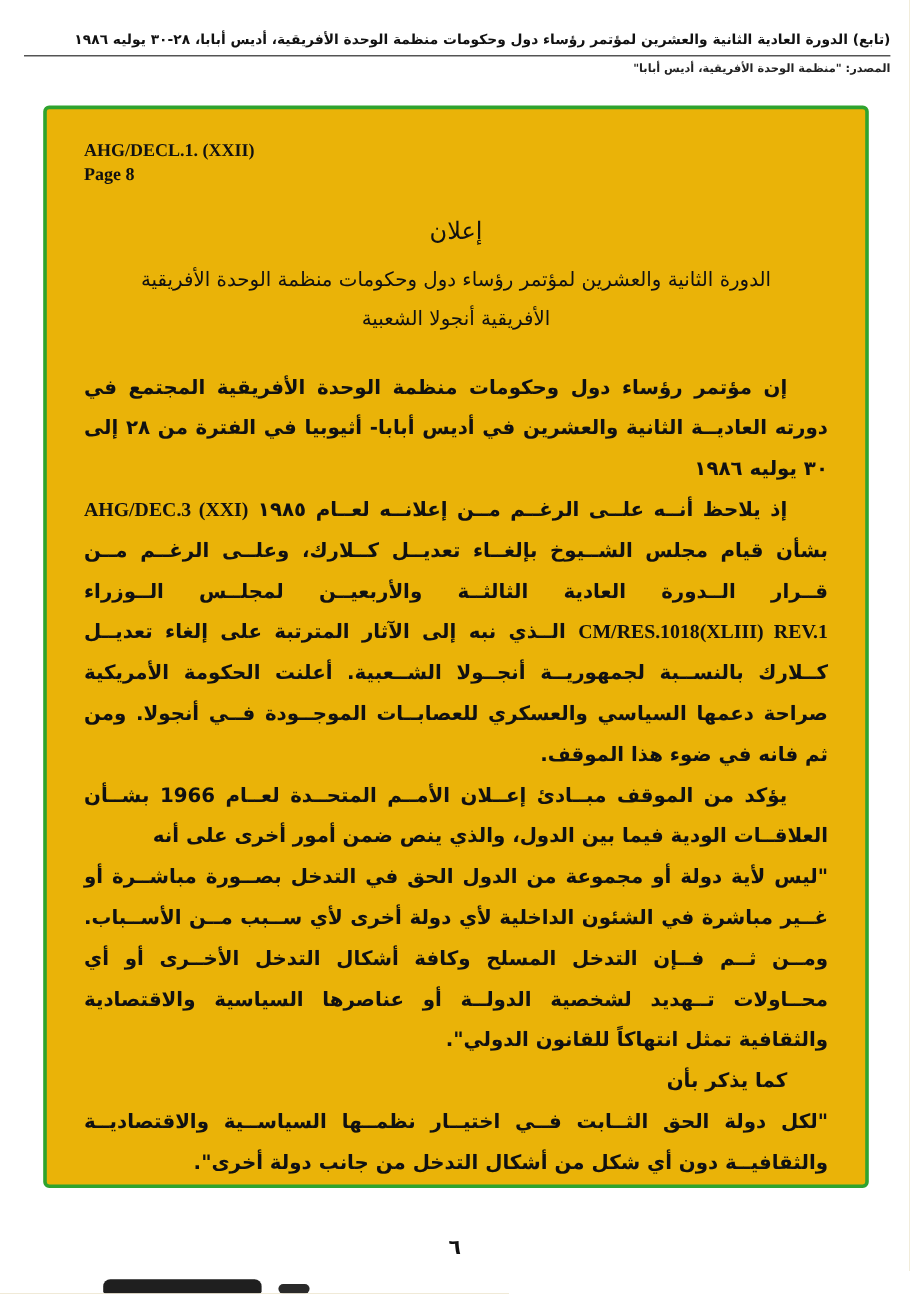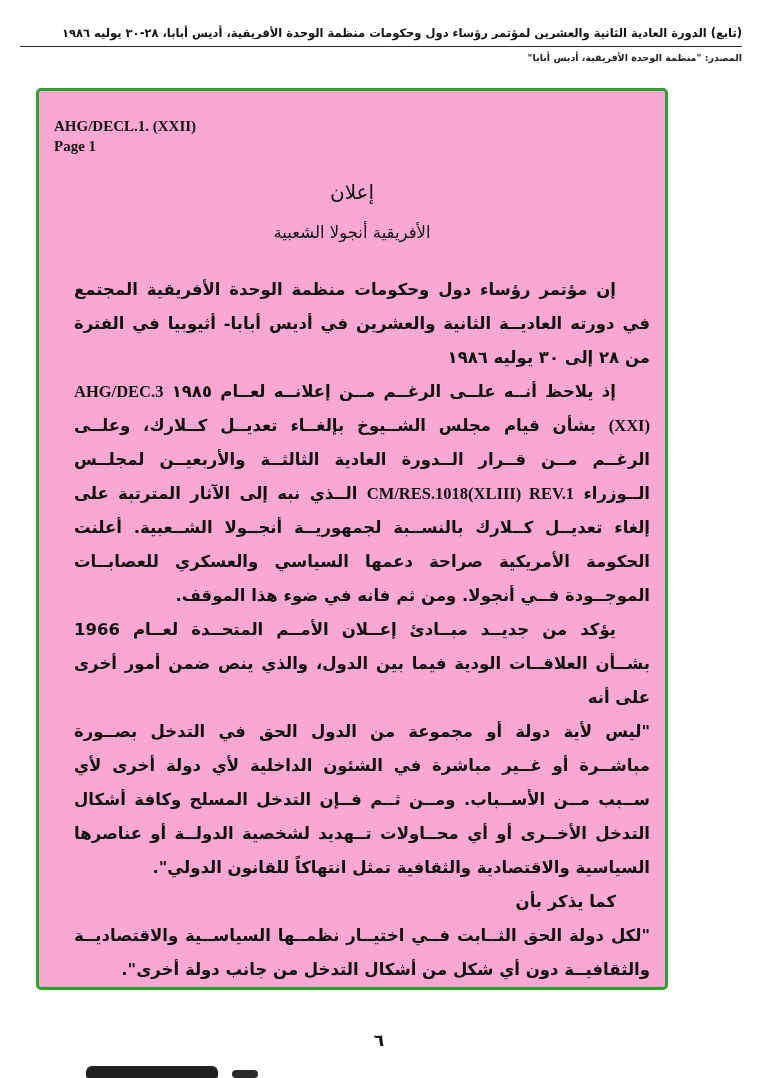--- a/index.html
+++ b/index.html
@@ -9,32 +9,32 @@
     font-family:"DejaVu Sans", sans-serif; color:#111;
   }
   
   .header { position:absolute; top:26px; left:20px; right:16px; direction:rtl; text-align:right; }
   .h1 { font-size:11.5px; font-weight:bold; letter-spacing:0; }
   .rule { border:0; border-top:1.5px solid #2b2b2b; margin:6px 0 5px; }
   .h2 { font-size:9.5px; font-weight:bold; color:#222; }
 
   
   .frame {
-    position:absolute; left:36px; top:88px; width:632px; height:902px;
+    position:absolute; left:36px; top:88px; width:688px; height:902px;
     box-sizing:border-box; border:3px solid #2fa32e; border-radius:5px;
-    background:#f9a8d4; padding:26px 15px 0; overflow:hidden;
+    background:#eab308; padding:26px 31px 0; overflow:hidden;
   }
   .ref { direction:ltr; text-align:left; font-family:"Liberation Serif", serif;
          font-weight:bold; font-size:15px; line-height:1.3; }
   .titles { direction:rtl; text-align:center; font-weight:normal; margin-top:24px; }
   .t1 { font-size:20px; margin-bottom:12px; }
   .t2 { font-size:16.5px; line-height:33px; }
 
   .body { direction:rtl; margin-top:24px; font-size:16.5px; font-weight:bold;
-          line-height:34px; text-align:justify;margin-left:20px; }
+          line-height:34px; text-align:justify; }
   .para { margin:0; }
   .para.indent { text-indent:34px; }
   .u { text-underline-offset:3px; }
   .latin { direction:ltr; unicode-bidi:embed; font-family:Liberation Serif, serif; }
 
   .pagenum { position:absolute; left:0; right:0; top:1030px; text-align:center;
              font-size:17px; font-weight:bold; }
   .artifact { position:absolute; left:86px; top:1066px; width:132px; height:12px;
               background:#1f1f1f; border-radius:6px 6px 2px 2px; }
   .artifact::after { content:""; position:absolute; left:146px; top:4px; width:26px;
@@ -47,30 +47,31 @@
 
   <div class="header">
     <div class="h1">(تابع)  الدورة العادية الثانية والعشرين لمؤتمر رؤساء دول وحكومات منظمة الوحدة الأفريقية، أديس أبابا، ٢٨-٣٠ يوليه ١٩٨٦</div>
     <div class="rule"></div>
     <div class="h2">المصدر:  "منظمة الوحدة الأفريقية، أديس أبابا"</div>
   </div>
 
   <div class="frame">
     <div class="ref">
       <div>AHG/DECL.1. (XXII)</div>
-      <div>Page 1</div>
+      <div>Page 8</div>
     </div>
     <div class="titles">
       <div class="t1">إعلان</div>
+      <div class="t2">الدورة الثانية والعشرين لمؤتمر رؤساء دول وحكومات منظمة الوحدة الأفريقية</div>
       <div class="t2">الأفريقية أنجولا الشعبية</div>
     </div>
     <div class="body">
         <p class="para indent"><span>إن مؤتمر رؤساء دول وحكومات منظمة الوحدة الأفريقية المجتمع في دورته العاديــة الثانية والعشرين في أديس أبابا- أثيوبيا في الفترة من ٢٨ إلى ٣٠ يوليه ١٩٨٦</span></p>
         <p class="para indent"><span class="u">إذ يلاحظ</span><span> أنــه علــى الرغــم مــن إعلانــه لعــام ١٩٨٥ </span><span class="latin">AHG/DEC.3 (XXI)</span><span> بشأن قيام مجلس الشــيوخ بإلغــاء تعديــل كــلارك، وعلــى الرغــم مــن قــرار الــدورة العادية الثالثــة والأربعيــن لمجلــس الــوزراء </span><span class="latin">CM/RES.1018(XLIII) REV.1</span><span> الــذي نبه إلى الآثار المترتبة على إلغاء تعديــل كــلارك بالنســبة لجمهوريــة أنجــولا الشــعبية. أعلنت الحكومة الأمريكية صراحة دعمها السياسي والعسكري للعصابــات الموجــودة فــي أنجولا. ومن ثم فانه في ضوء هذا الموقف.</span></p>
-        <p class="para indent"><span class="u">يؤكد من جديــد</span><span> مبــادئ إعــلان الأمــم المتحــدة لعــام 1966 بشــأن العلاقــات الودية فيما بين الدول، والذي ينص ضمن أمور أخرى على أنه</span></p>
+        <p class="para indent"><span class="u">يؤكد من الموقف</span><span> مبــادئ إعــلان الأمــم المتحــدة لعــام 1966 بشــأن العلاقــات الودية فيما بين الدول، والذي ينص ضمن أمور أخرى على أنه</span></p>
         <p class="para"><span>"ليس لأية دولة أو مجموعة من الدول الحق في التدخل بصــورة مباشــرة أو غــير مباشرة في الشئون الداخلية لأي دولة أخرى لأي ســبب مــن الأســباب. ومــن ثــم فــإن التدخل المسلح وكافة أشكال التدخل الأخــرى أو أي محــاولات تــهديد لشخصية الدولــة أو عناصرها السياسية والاقتصادية والثقافية تمثل انتهاكاً للقانون الدولي".</span></p>
         <p class="para indent"><span class="u">كما يذكر بأن</span></p>
         <p class="para"><span>"لكل دولة الحق الثــابت فــي اختيــار نظمــها السياســية والاقتصاديــة والثقافيــة دون أي شكل من أشكال التدخل من جانب دولة أخرى".</span></p>
       </div>
   </div>
 
   <div class="pagenum">٦</div>
   <div class="artifact"></div>
 
 </div>

